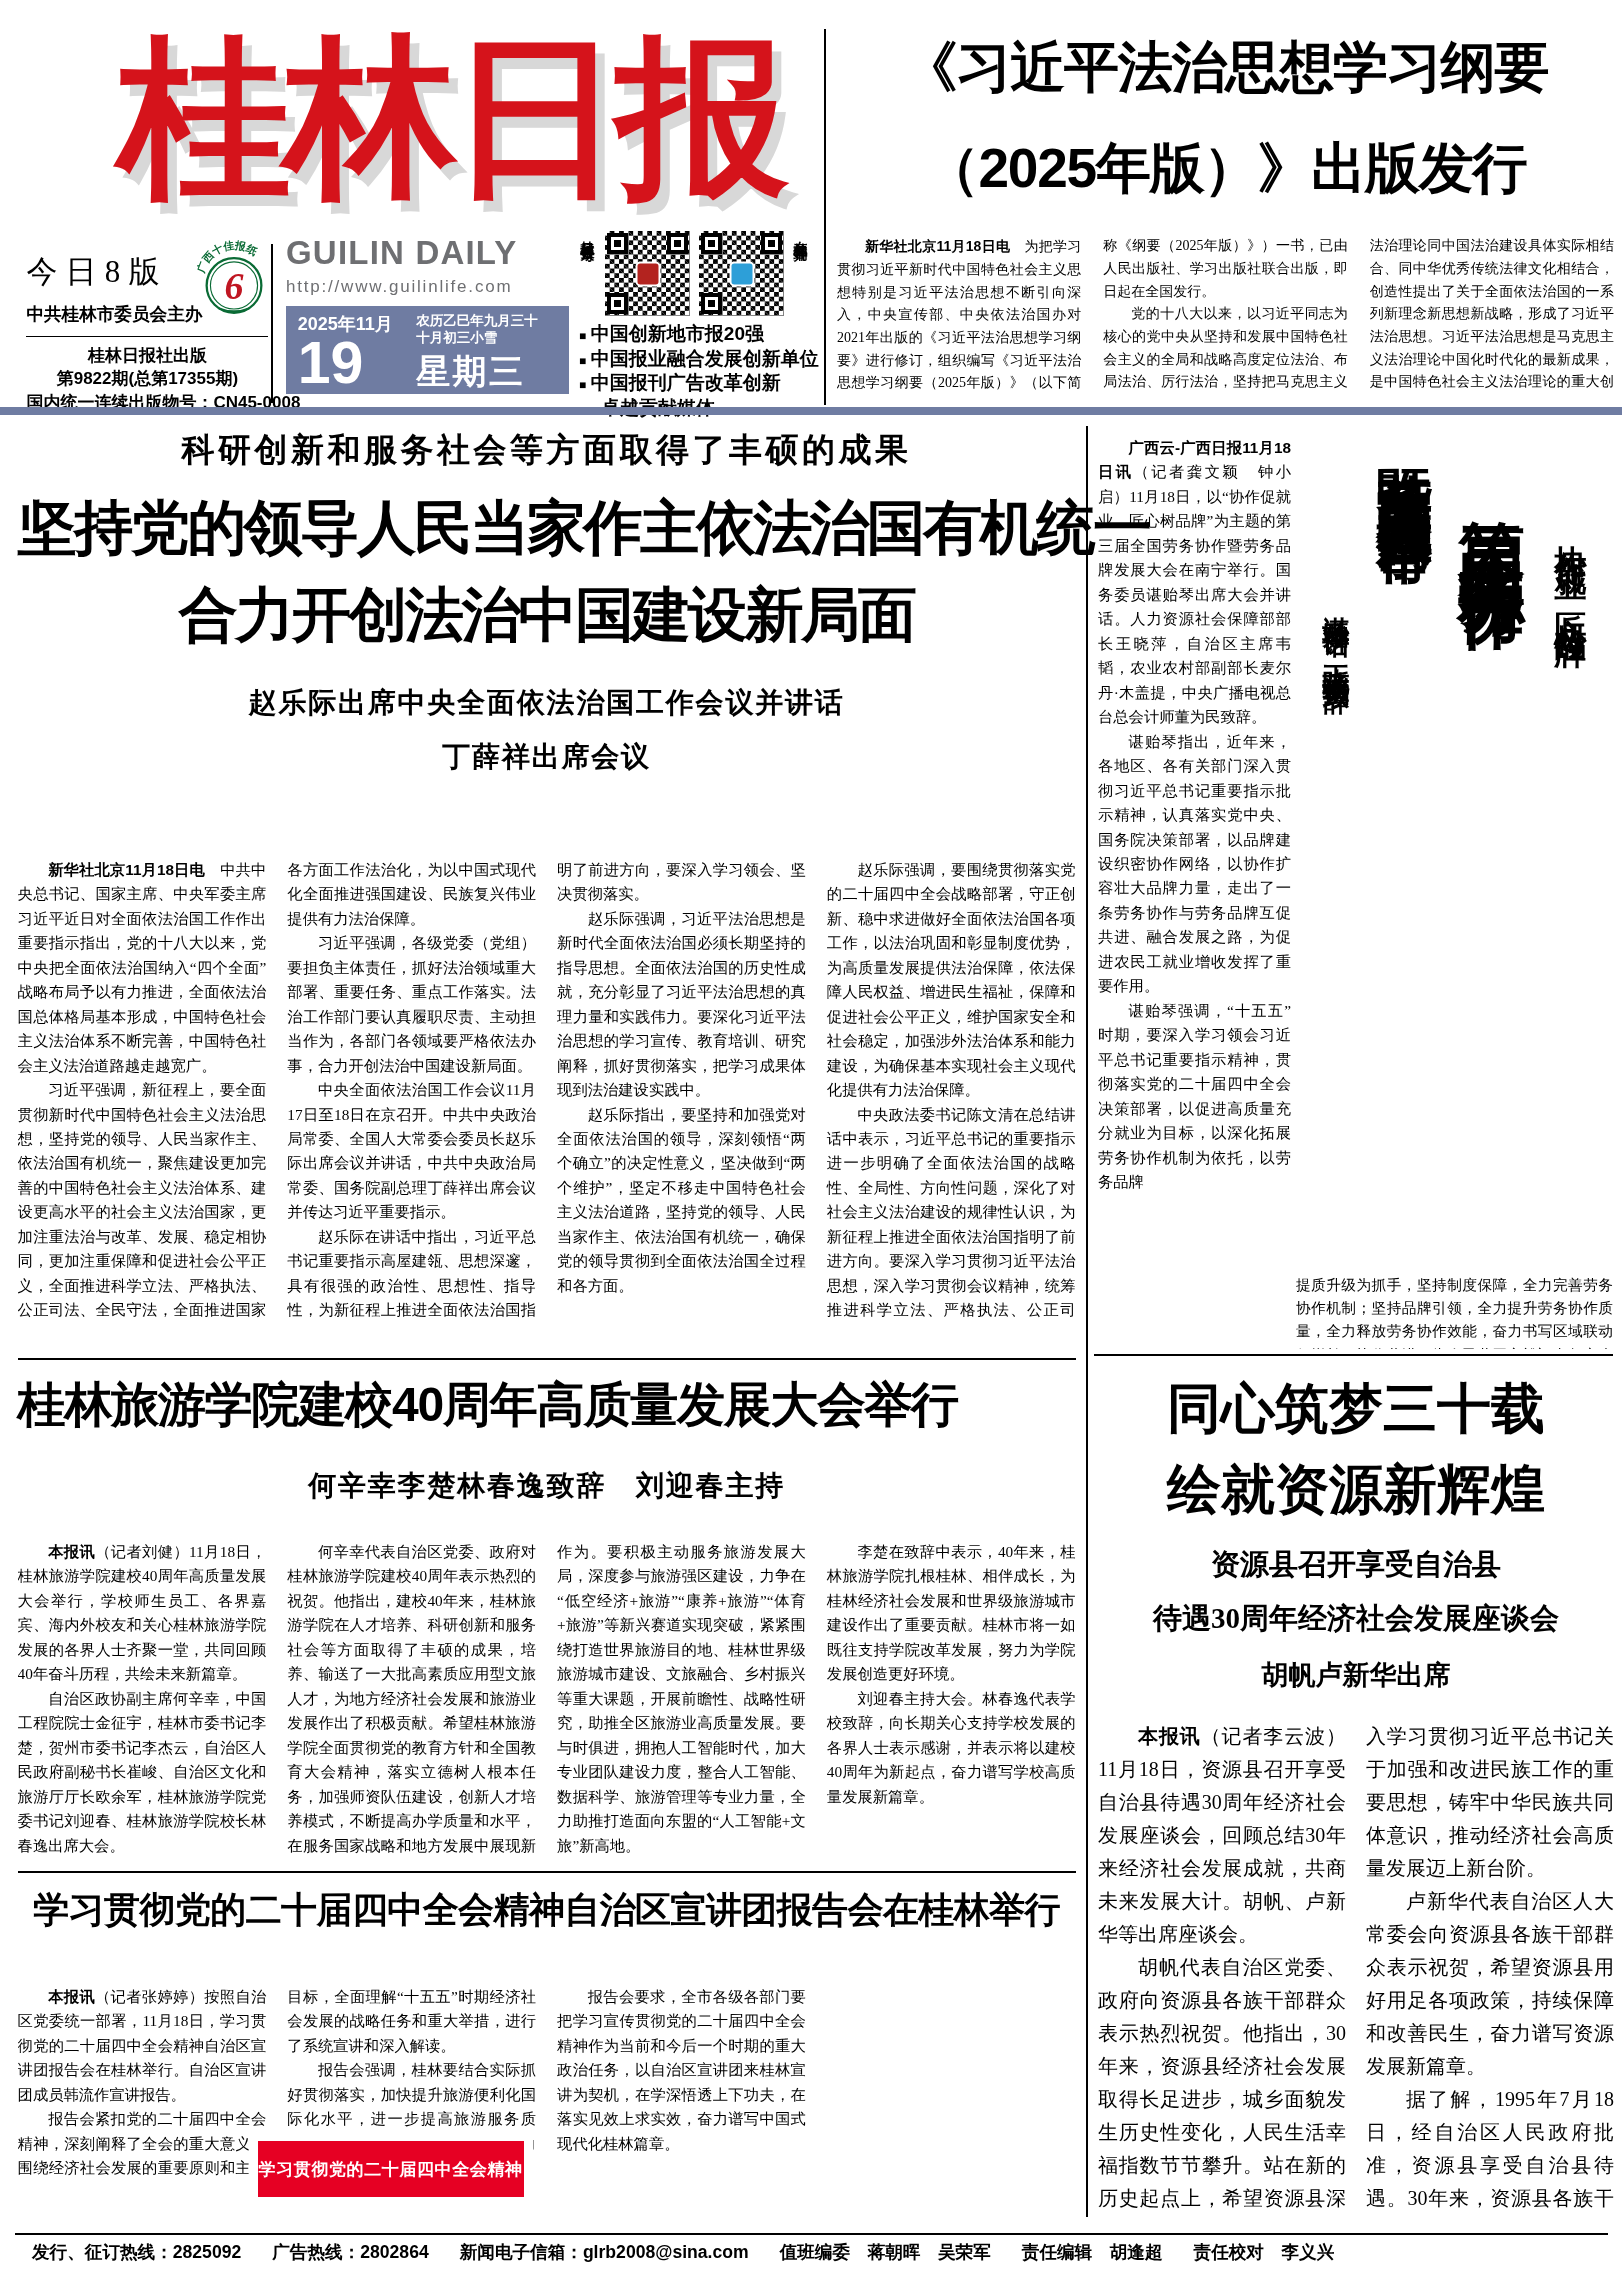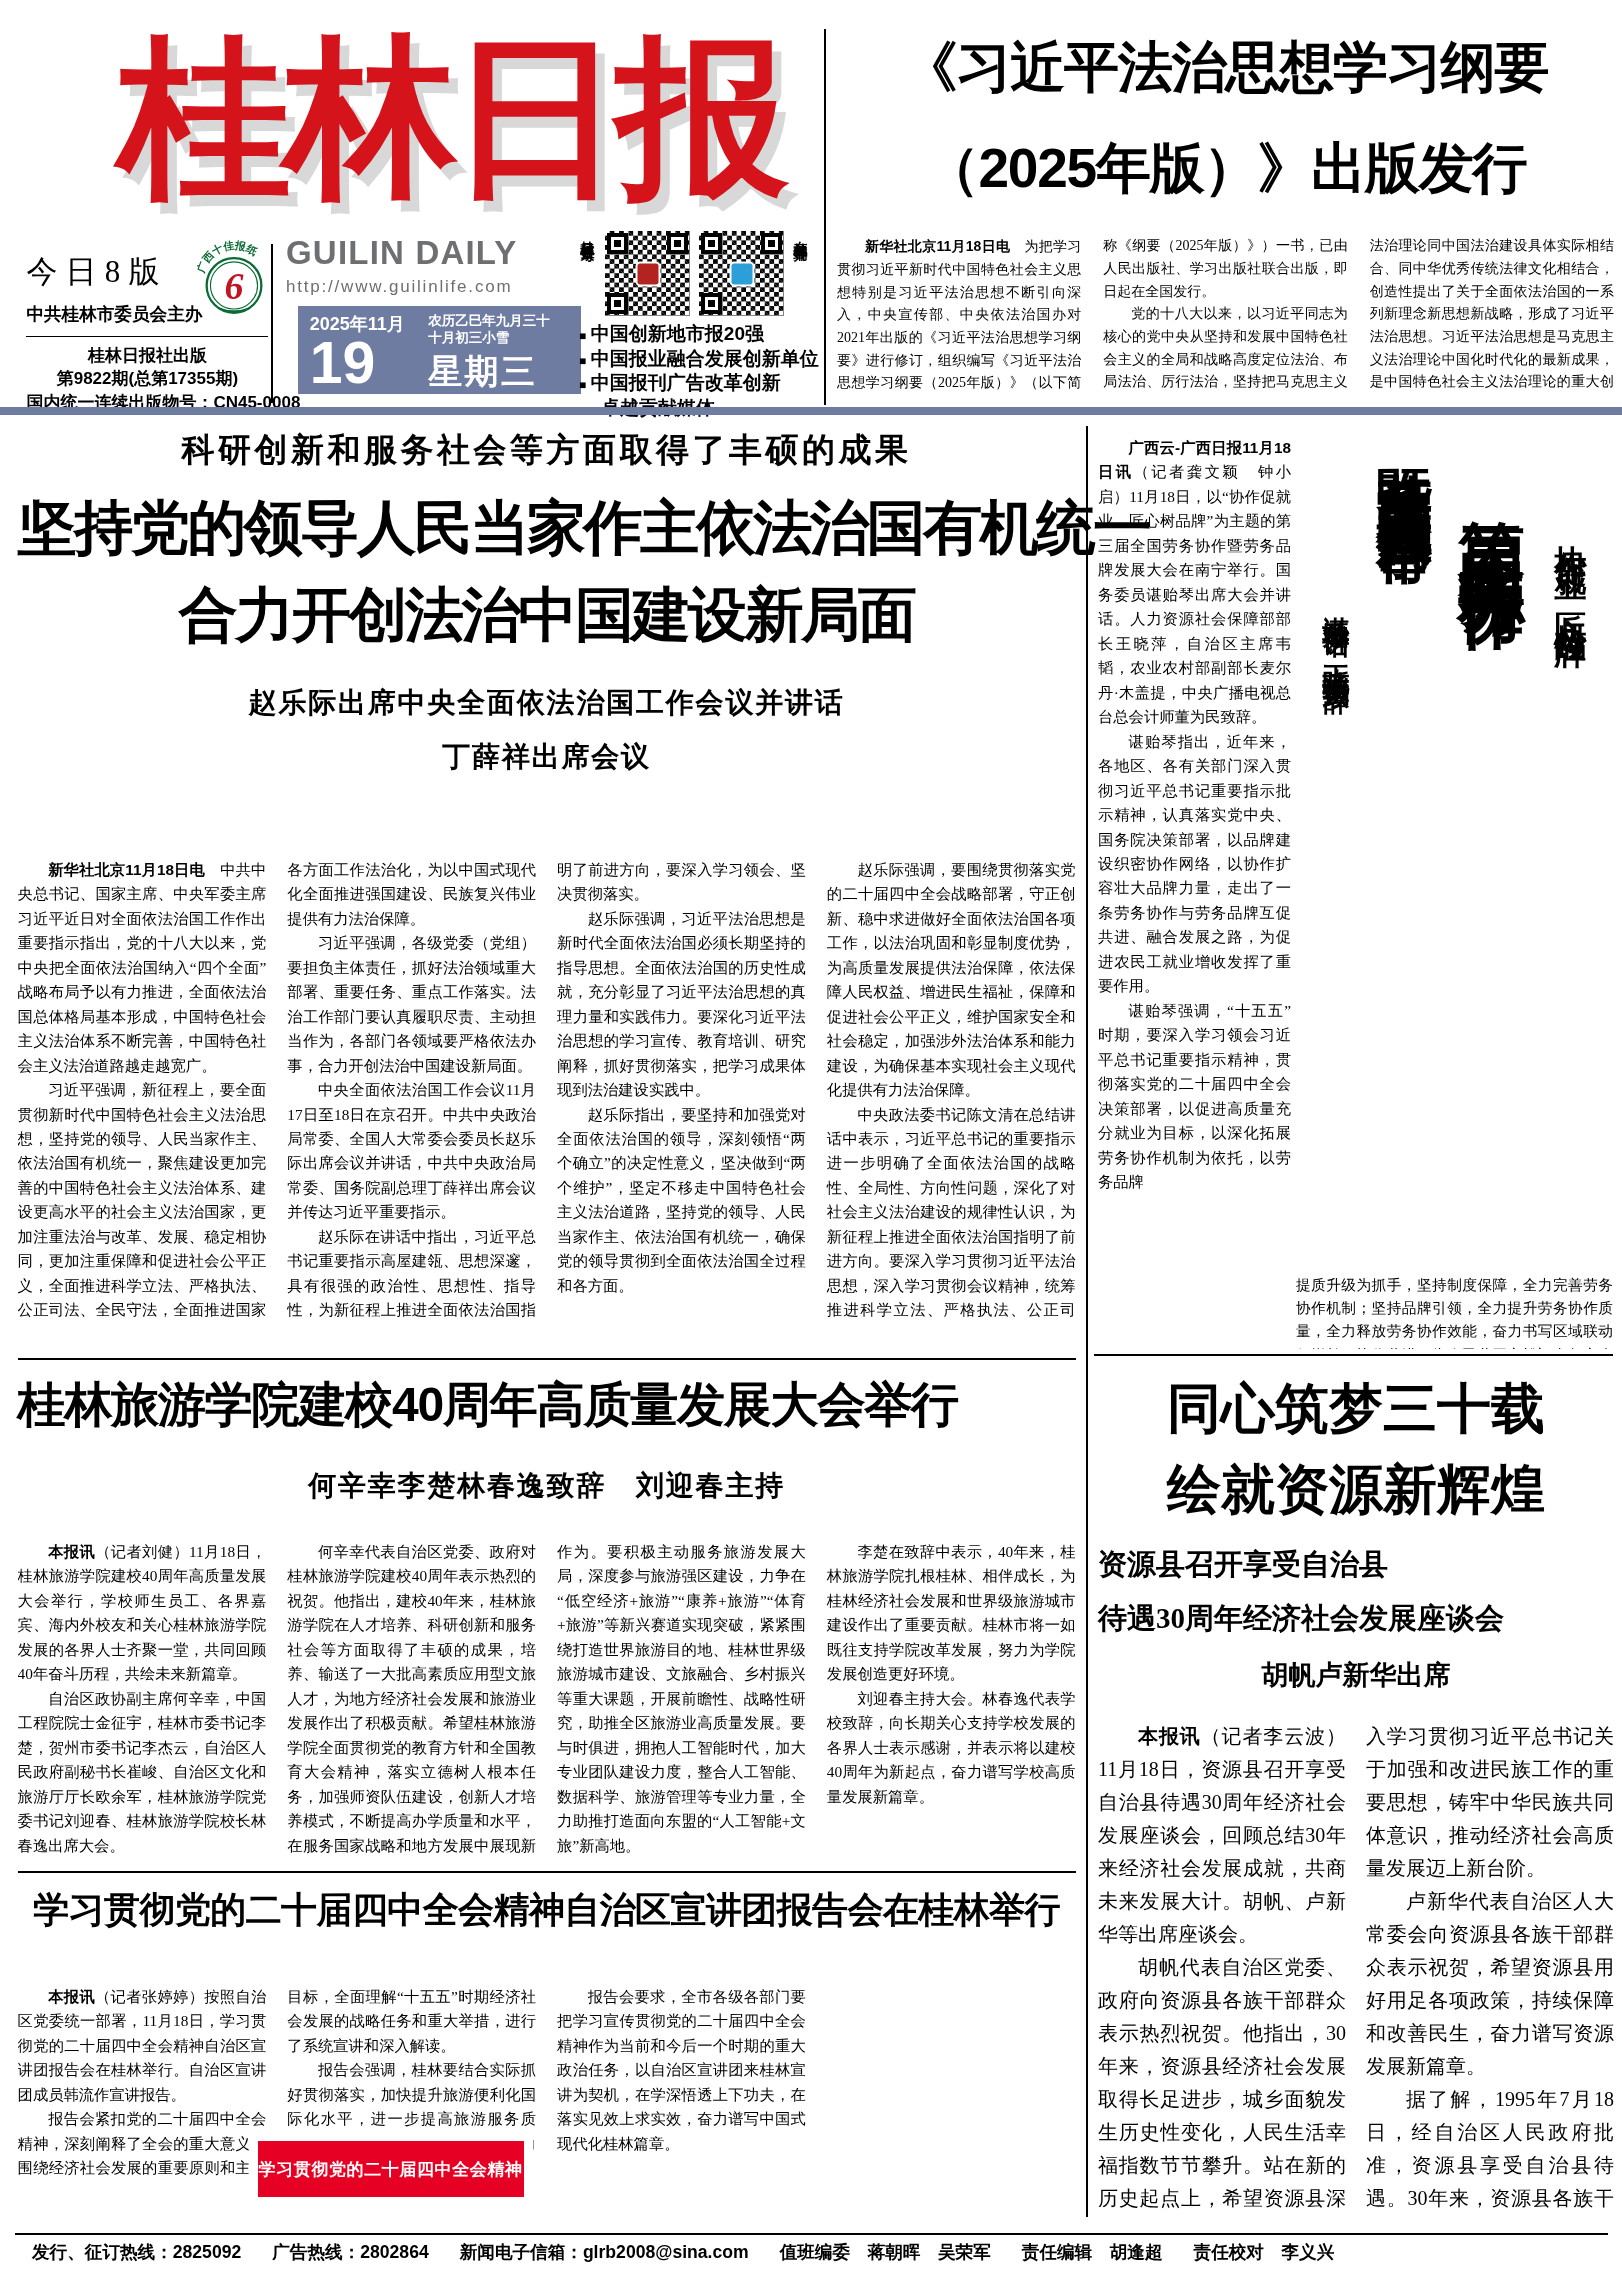--- a/index.html
+++ b/index.html
@@ -28,21 +28,21 @@
   .mh-pub{ font-size:17px; line-height:1.38; text-align:center; font-weight:600;
            font-family:"Liberation Sans","DejaVu Sans",sans-serif; white-space:nowrap;}
   .vdiv{ position:absolute; background:#000; }
   .vdiv1{ left:271px; top:244px; width:1.8px; height:159px; }
   .vdiv2{ left:824px; top:29px;  width:1.8px; height:376px; }
   .vdiv3{ left:1086px; top:426px; width:1.8px; height:1791px; }
 
   .mh-center{ position:absolute; left:286px; top:234px; width:283px; }
   .mh-en{ font-size:33px; font-weight:800; color:#6e6f72; letter-spacing:1.2px; white-space:nowrap; }
   .mh-url{ display:block; font-size:17px; color:#6e6f72; letter-spacing:1.8px; margin-top:4.7px; text-decoration:none; }
-  .datebox{ margin-top:9.4px; width:283px; height:88px; background:#6f7ca2; color:#fff; display:flex;margin-left:12px; }
+  .datebox{ margin-top:9.4px; width:283px; height:88px; background:#6f7ca2; color:#fff; display:flex; }
   .db-left{ width:46%; padding:5.9px 0 0 11.8px; }
   .db-ym{ font-size:18px; font-weight:700; white-space:nowrap; }
   .db-day{ font-size:59px; font-weight:900; line-height:.95; margin-top:-1.2px; }
   .db-right{ flex:1; padding-top:7px; }
   .db-lunar{ font-size:13.5px; font-weight:600; line-height:1.25; white-space:nowrap; }
   .db-week{ font-size:34px; font-weight:800; margin-top:2.4px; letter-spacing:2.4px; }
 
   .qrzone{ position:absolute; left:579px; top:230px; display:flex; gap:7px; align-items:flex-start; }
   .vlabel{ writing-mode:vertical-rl; text-orientation:upright; height:88px;
            font-size:14px; font-weight:700; letter-spacing:1.2px;
@@ -111,21 +111,21 @@
   .college-h{ text-align:left; font-size:48px; line-height:1.25; font-weight:900; letter-spacing:-1.2px;
               font-family:Liberation Sans, sans-serif; white-space:nowrap; }
   .college-deck{ text-align:center; font-size:28px; font-weight:700; letter-spacing:1.8px; margin-top:32px;
                  font-family:"Liberation Sans","DejaVu Sans",sans-serif; }
   .college-body{ margin-top:35px; height:326px; column-count:4; column-gap:21px; column-fill:auto;
                  font-size:15.3px; line-height:1.6; overflow:hidden; }
 
   
   .ziyuan{ position:absolute; left:1098px; top:1369px; width:516px; }
   .zy-h{ text-align:center; font-size:54px; line-height:1.5; font-weight:900; }
-  .zy-deck{ text-align:left; font-size:29px; font-weight:700; margin-top:14px; }
+  .zy-deck{ text-align:center; font-size:29px; font-weight:700; margin-top:14px; }
   .zy-deck3{ text-align:center; font-size:27px; font-weight:700; margin-top:17.6px;
              font-family:"Liberation Sans","DejaVu Sans",sans-serif; }
   .zy-body{ margin-top:27px; height:505px; column-count:2; column-gap:20px; column-fill:auto;
             font-size:20px; line-height:1.65; overflow:hidden; }
 
   
   .lecture{ position:absolute; left:17.6px; top:1887px; width:1058px; }
   .lect-h{ text-align:center; font-size:36px; line-height:1.25; font-weight:900; letter-spacing:-0.6px;
            font-family:"Liberation Sans","DejaVu Sans",sans-serif; white-space:nowrap; }
   .lect-body{ margin-top:53px; height:217px; column-count:4; column-gap:21px; column-fill:auto;

